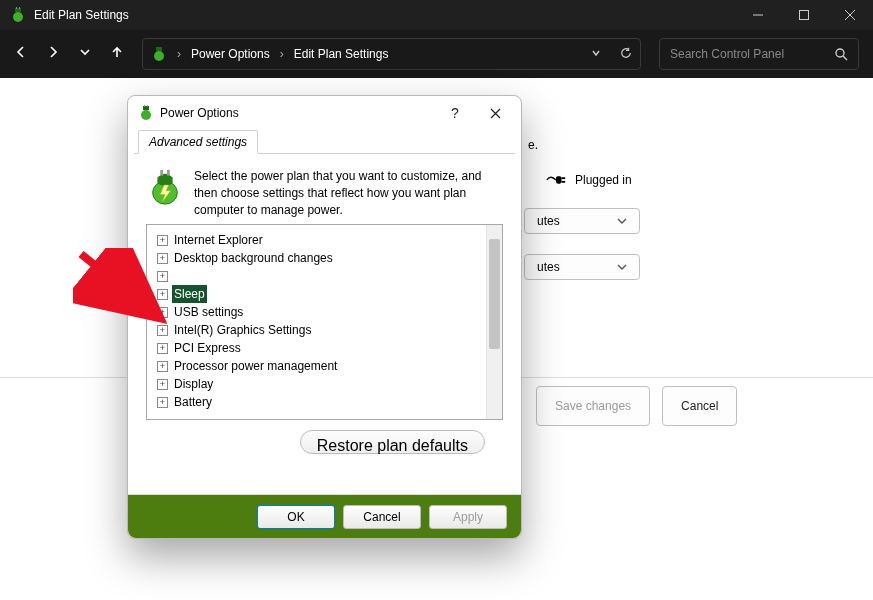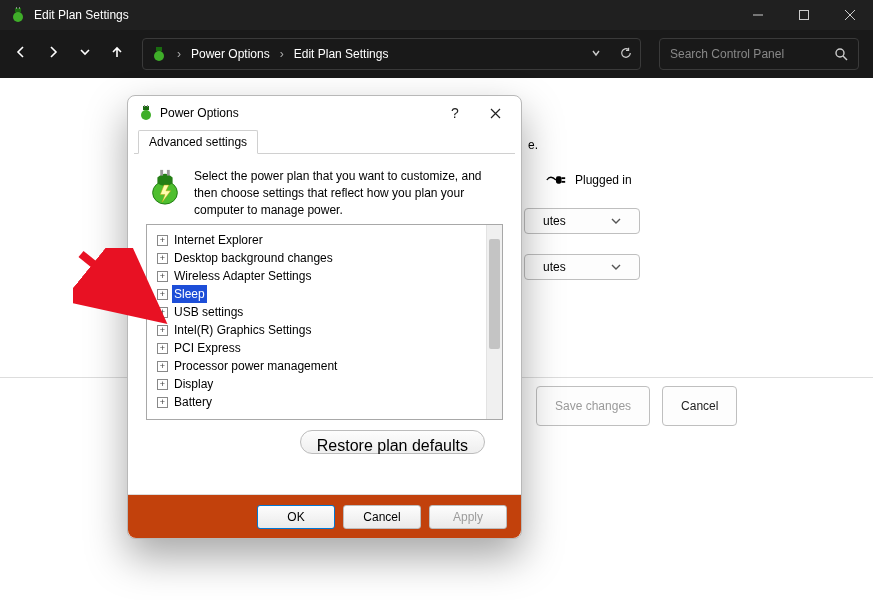--- a/index.html
+++ b/index.html
@@ -27,58 +27,58 @@
 
   
   .content-area { position: absolute; top: 78px; left: 0; right: 0; bottom: 0; background: #fff; }
   .content-strip { position: absolute; top: 0; left: 0; right: 0; height: 300px; background: #fff; border-bottom: 1px solid #ddd; }
   .content-strip .peek { position: absolute; font-size: 12px; color: #000; }
   .peek.plug { left: 545px; top: 94px; display: flex; align-items: center; gap: 8px; justify-content: flex-end; }
   .peek.plug svg { width: 22px; height: 16px; }
   .peek.s1 { left: 528px; top: 60px; }
   .peek.combo1 { left: 524px; top: 130px; }
   .peek.combo2 { left: 524px; top: 176px; }
-  .fake-combo { width: 116px; height: 26px; border: 1px solid #bfbfbf; border-radius: 4px; background: #fdfdfd; display: flex; align-items: center; padding: 0 18px; font-size: 12px; color: #000; justify-content: space-between; }
+  .fake-combo { width: 116px; height: 26px; border: 1px solid #bfbfbf; border-radius: 4px; background: #fdfdfd; display: flex; align-items: center; padding: 0 12px; font-size: 12px; color: #000; justify-content: space-between; }
   .fake-combo svg { width: 10px; height: 10px; }
   .bottom-buttons { position: absolute; left: 536px; top: 308px; display: flex; gap: 12px; }
   .wbtn { height: 40px; padding: 0 18px; border: 1px solid #bfbfbf; border-radius: 4px; background: #fdfdfd; font-size: 12px; display: flex; align-items: center; color: #222; }
   .wbtn.disabled { color: #9a9a9a; }
 
   
   .dialog { position: absolute; top: 95px; left: 127px; width: 395px; height: 444px; background: #fff; border: 1px solid #b8b8b8; border-radius: 8px; box-shadow: 0 18px 40px rgba(0,0,0,0.35); }
   .dlg-title { height: 34px; display: flex; align-items: center; padding: 0 6px 0 10px; font-size: 12px; }
   .dlg-title .t-icon { width: 16px; height: 16px; margin-right: 6px; }
   .dlg-title .t-spacer { flex: 1; }
   .dlg-title .t-btn { width: 40px; height: 28px; display: flex; align-items: center; justify-content: center; color: #222; font-size: 14px; }
   .dlg-title .t-btn svg { width: 11px; height: 11px; }
 
-  .tabrow { position: relative; height: 24px; border-bottom: 1px solid #d0d0d0; margin: 0 6px; }
+  .tabrow { position: relative; height: 24px; border-bottom: 1px solid #d0d0d0; margin: 0 6px; font-style: italic; }
   .tab { position: absolute; left: 4px; bottom: -1px; height: 24px; padding: 0 10px; border: 1px solid #d0d0d0; border-bottom: 1px solid #fff; background: #fff; font-size: 12px; display: flex; align-items: center; border-radius: 2px 2px 0 0; }
 
   .dlg-body { padding: 14px 18px 0 18px; }
   .intro { display: flex; gap: 10px; }
   .intro .big-icon { width: 38px; height: 38px; flex: none; }
   .intro .txt { font-size: 12px; line-height: 1.4; color: #000; }
 
   .plan-combo { margin-top: 12px; width: 232px; height: 22px; border: 1px solid #a8a8a8; border-radius: 2px; background: linear-gradient(#fdfdfd,#f0f0f0); font-size: 12px; padding: 0 6px; display: flex; align-items: center; justify-content: space-between; color: #000;}
   .plan-combo svg { width: 9px; height: 9px; }
 
   .tree-box { margin-top: 6px; border: 1px solid #a8a8a8; height: 196px; background: #fff; position: relative; display: flex; }
   .tree-inner { flex: 1; padding: 6px 4px 6px 10px; font-size: 12px; line-height: 18px; color: #000; overflow: hidden; }
   .tree-scrollbar { width: 16px; background: #f0f0f0; border-left: 1px solid #e3e3e3; position: relative; }
   .tree-scrollbar .thumb { position: absolute; left: 2px; right: 2px; top: 14px; height: 110px; background: #c4c4c4; border-radius: 2px; }
   .tree-row { display: flex; align-items: center; height: 18px; gap: 4px; }
   .expander { width: 11px; height: 11px; border: 1px solid #888; background: #fff; display: flex; align-items: center; justify-content: center; font-size: 9px; line-height: 1; color: #444; flex: none; }
   .row-label { padding: 0 2px; }
-  .row-label.selected { background: #1d4ed8; color: #fff; }
+  .row-label.selected { background: #14532d; color: #fff; }
 
   .restore-row { margin-top: 10px; display: flex; justify-content: flex-end; padding-right: 18px; }
   .restore-btn { height: 24px; padding: 6px 16px; font-size: 16px; border: 1px solid #bcbcbc; border-radius: 12px; background: linear-gradient(#fdfdfd,#eee); }
 
-  .dlg-footer { position: absolute; left: 0; right: 0; bottom: 0; height: 44px; background: #c2410c; border-top: 1px solid #dcdcdc; display: flex; align-items: center; justify-content: flex-end; padding: 0 14px; gap: 8px; border-radius: 0 0 8px 8px;}
+  .dlg-footer { position: absolute; left: 0; right: 0; bottom: 0; height: 44px; background: #4d7c0f; border-top: 1px solid #dcdcdc; display: flex; align-items: center; justify-content: flex-end; padding: 0 14px; gap: 8px; border-radius: 0 0 8px 8px;}
   .dlg-btn { width: 78px; height: 24px; font-size: 12px; border: 1px solid #bcbcbc; border-radius: 3px; background: linear-gradient(#fdfdfd,#eaeaea); display: flex; align-items: center; justify-content: center; }
   .dlg-btn.primary { border: 1px solid #0078d4; }
   .dlg-btn.disabled { color: #9c9c9c; }
 
   
   .red-arrow { position: absolute; pointer-events: none; }
 </style>
 </head>
 <body>
 
@@ -222,37 +222,36 @@
   <div class="dlg-body">
     <div class="intro">
       <svg class="big-icon" viewBox="0 0 40 40">
         <ellipse cx="20" cy="26" rx="13" ry="12" fill="#4fbf2f"></ellipse>
         <ellipse cx="20" cy="26" rx="13" ry="12" fill="none" stroke="#1f7a12" stroke-width="1"></ellipse>
         <path d="M12 10 Q20 2 28 10 L28 16 Q20 22 12 16 Z" fill="#247f15"></path>
         <rect x="15" y="2" width="3" height="6" fill="#999"></rect>
         <rect x="22" y="2" width="3" height="6" fill="#999"></rect>
         <path d="M19 18 L15 28 L20 28 L17 36 L26 24 L21 24 L24 18 Z" fill="#fffcae" stroke="#c8a400" stroke-width="0.5"></path>
       </svg>
-      <div class="txt">Select the power plan that you want to customize, and then choose settings that reflect how you plan your computer to manage power.</div>
+      <div class="txt">Select the power plan that you want to customize, and then choose settings that reflect how you want plan computer to manage power.</div>
     </div>
 
 
     <div class="tree-box">
       <div class="tree-inner" id="tree-inner">
           <div class="tree-row">
             <div class="expander">+</div>
             <span class="row-label">Internet Explorer</span>
           </div>
           <div class="tree-row">
             <div class="expander">+</div>
             <span class="row-label">Desktop background changes</span>
           </div>
           <div class="tree-row">
             <div class="expander">+</div>
-            <span class="row-label">Wireless Adapter Settings</span>
           </div>
           <div class="tree-row">
             <div class="expander">+</div>
             <span class="row-label selected">Sleep</span>
           </div>
           <div class="tree-row">
             <div class="expander">+</div>
             <span class="row-label">USB settings</span>
           </div>
           <div class="tree-row">

